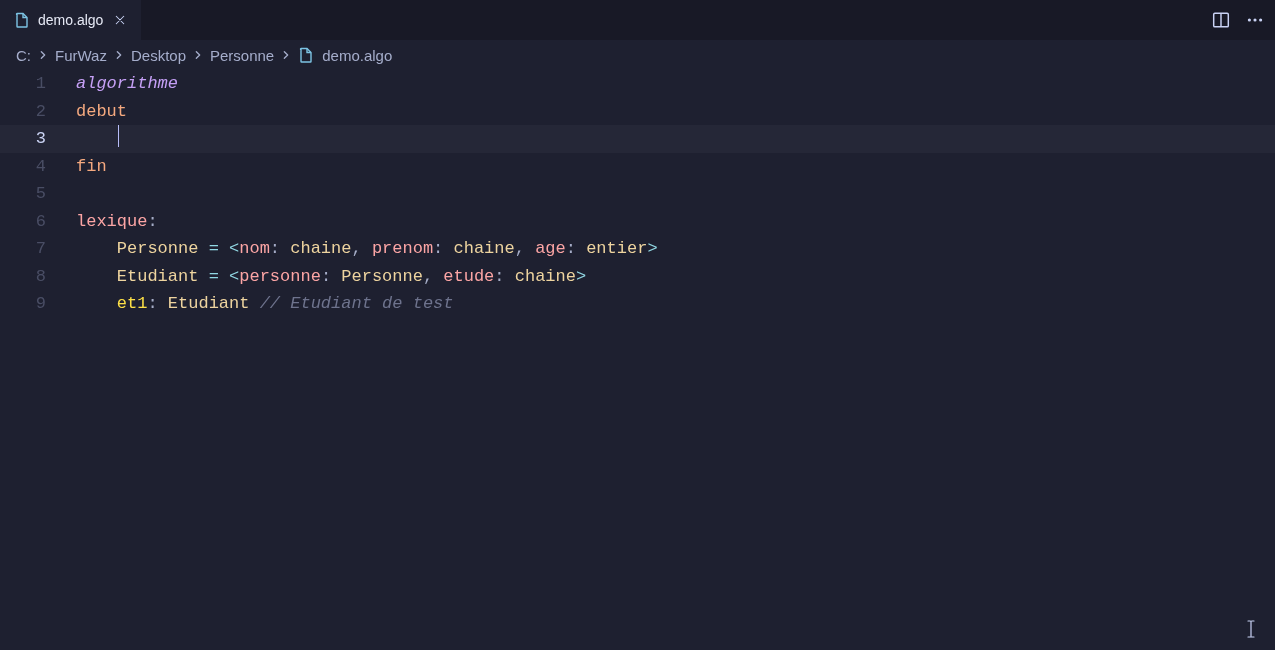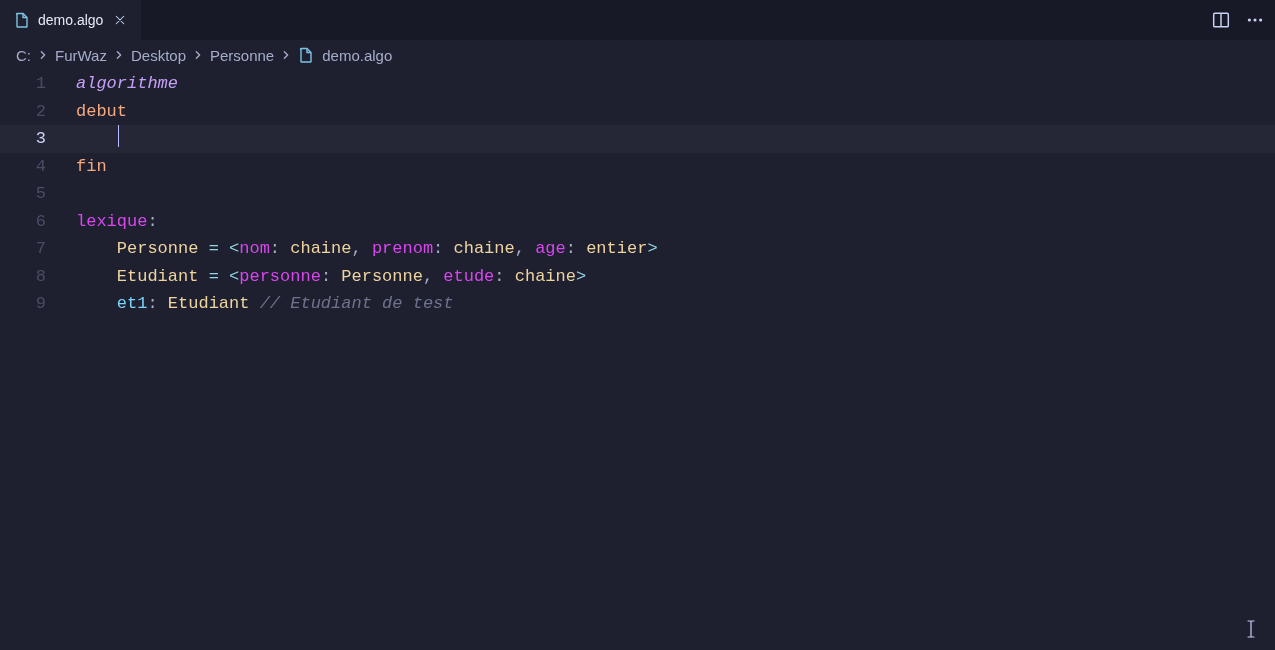--- a/index.html
+++ b/index.html
@@ -133,26 +133,26 @@
     width: 1.5px;
     height: 22px;
     background: #b7bdf8;
     vertical-align: -4px;
     margin-left: 1px;
   }
 
   
   .tk-keyword1 { color: #c6a0f6; font-style: italic; } 
   .tk-keyword2 { color: #f5a97f; } 
-  .tk-label    { color: #d946ef; } 
+  .tk-label    { color: #fca5a5; } 
   .tk-type     { color: #eed49f; } 
   .tk-op       { color: #91d7e3; } 
   .tk-punct    { color: #a6adc8; } 
   .tk-comment  { color: #6e738d; font-style: italic; font-family: Liberation Mono, monospace; }
-  .tk-ident    { color: #7dd3fc; }
+  .tk-ident    { color: #fde047; }
 
   
   .text-cursor {
     position: absolute;
     right: 18px;
     bottom: 12px;
     width: 12px;
     height: 18px;
     color: #cad3f5;
   }

